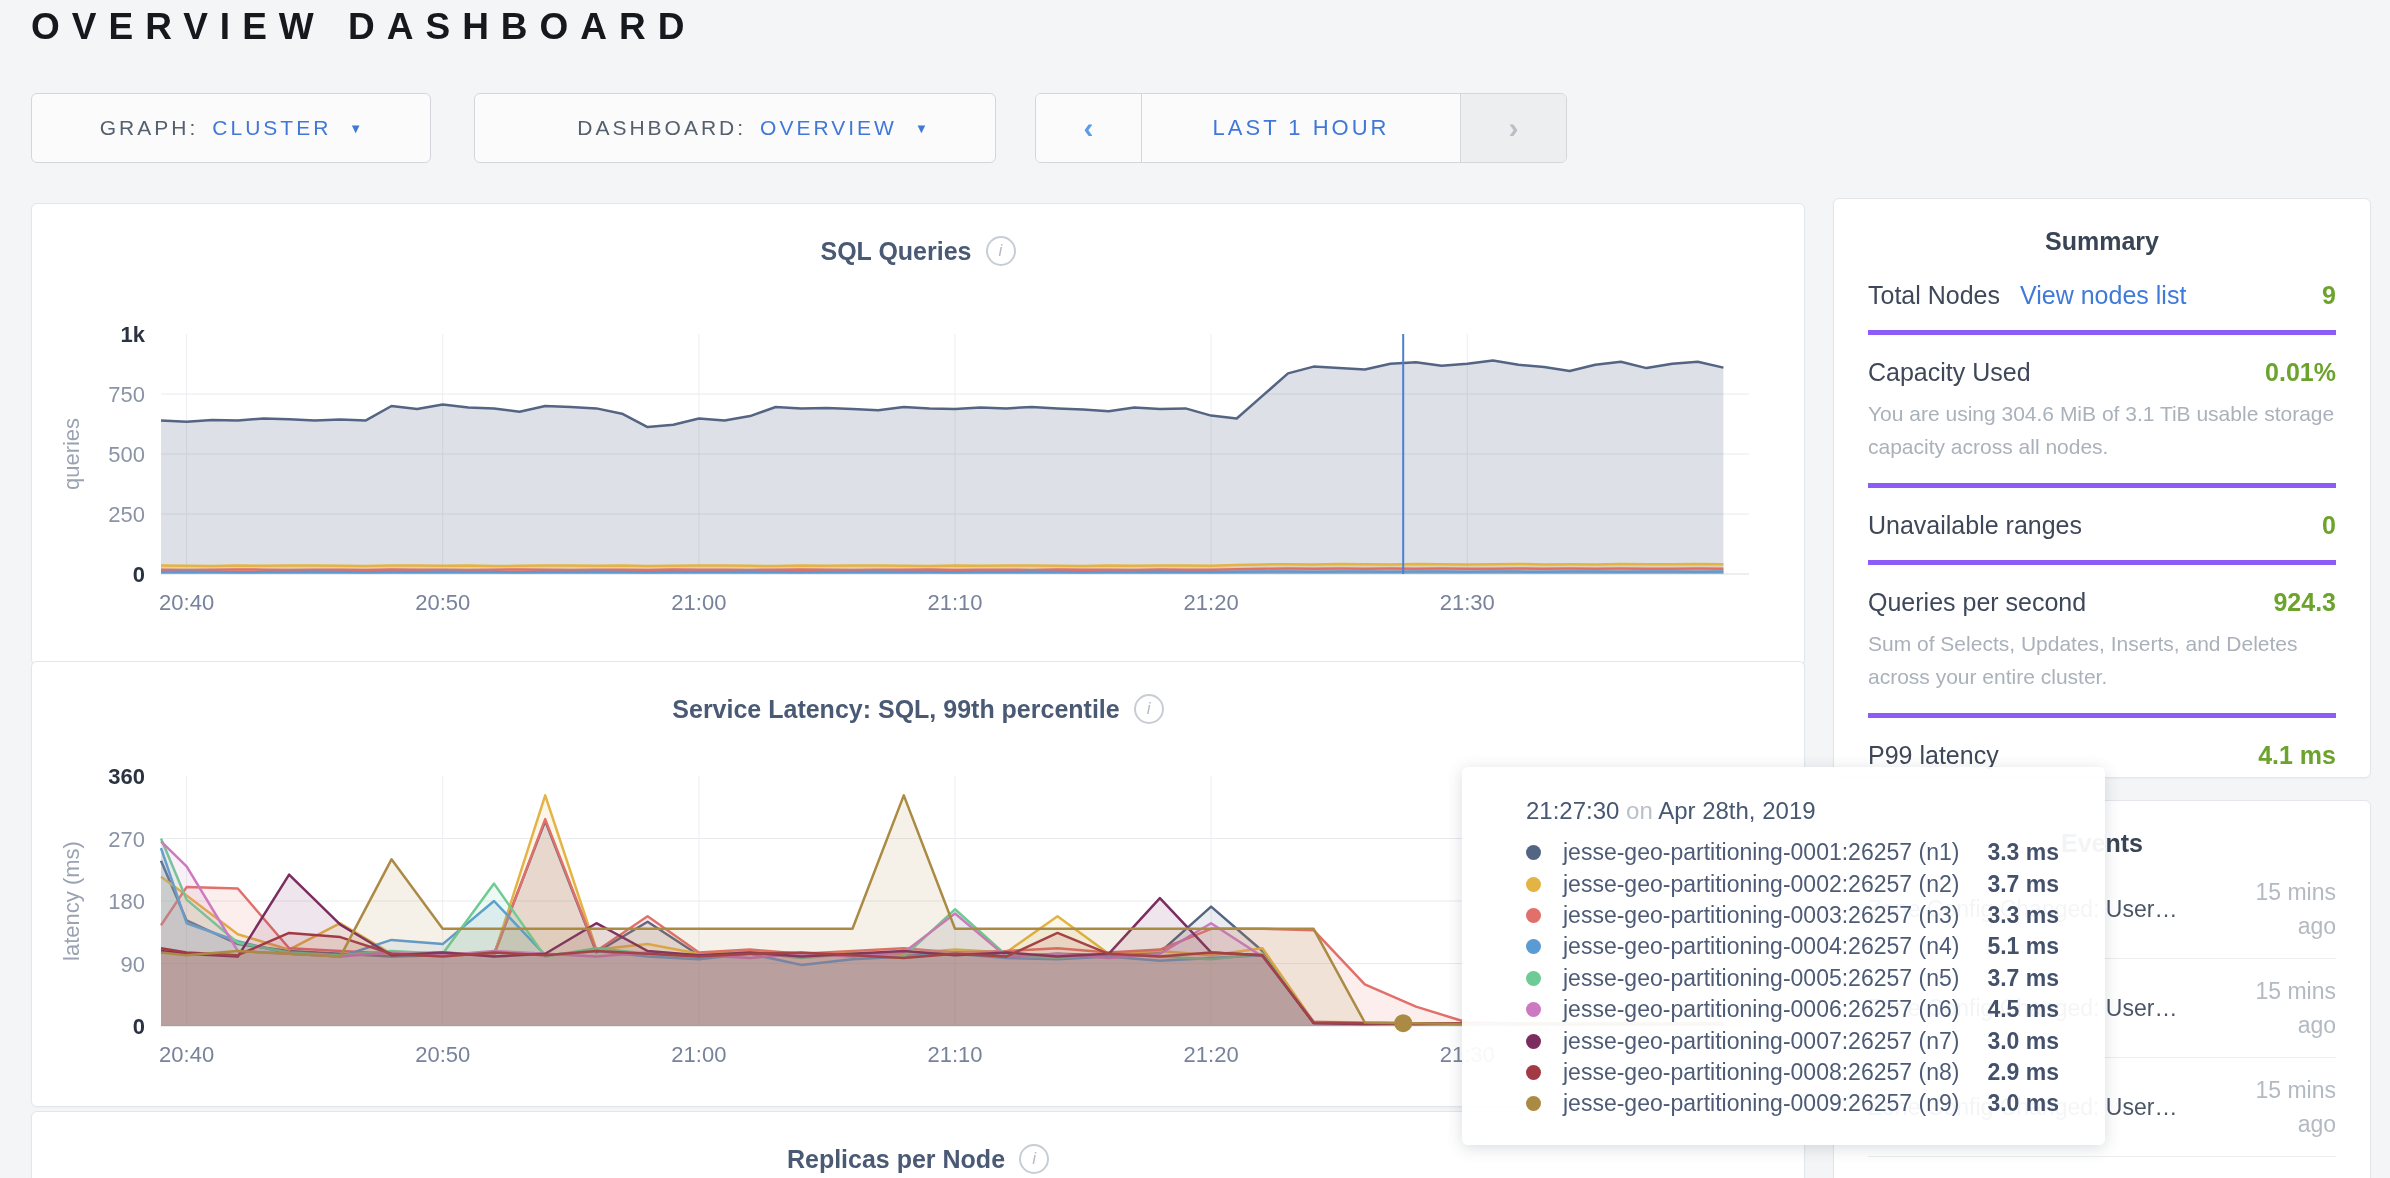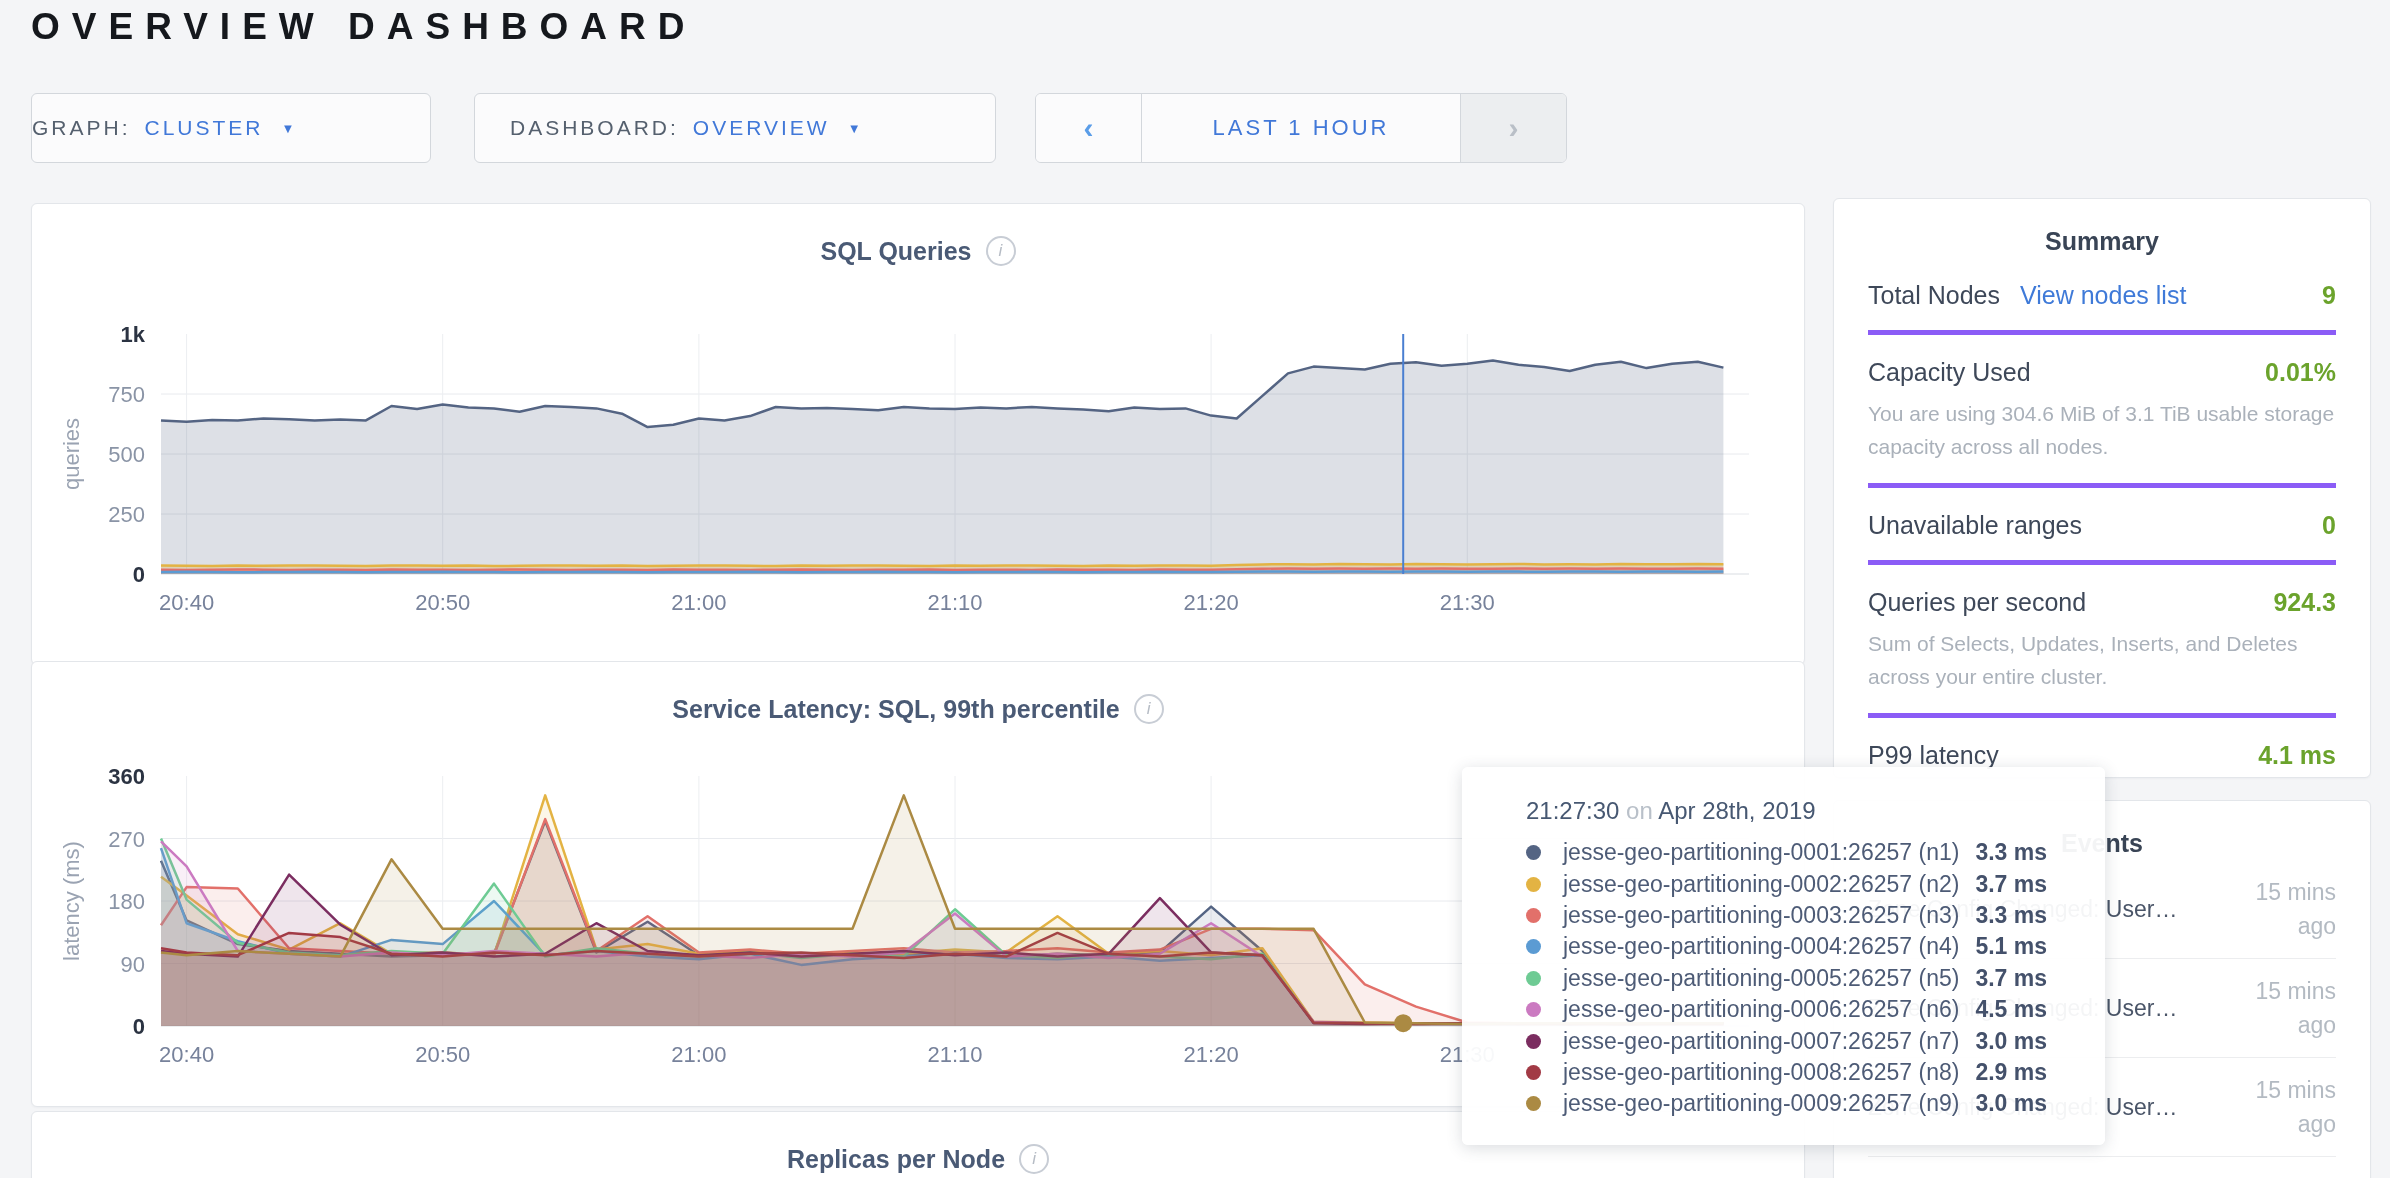--- a/index.html
+++ b/index.html
@@ -2,21 +2,21 @@
 <html><head>
 <meta charset="utf-8">
 <style>
   html,body{margin:0;padding:0;background:#f4f5f7;}
   .page{position:relative;width:2390px;height:1178px;background:#f4f5f7;overflow:hidden;
         font-family:"Liberation Sans",sans-serif;color:#3e4859;}
   .page-title{position:absolute;left:31px;top:6px;margin:0;font-size:37px;font-weight:bold;
               letter-spacing:12px;color:#15181d;}
   
   .ctrl{position:absolute;top:93px;height:70px;background:#fbfbfc;border:1px solid #d3d7dc;
-        border-radius:6px;display:flex;align-items:center;
+        border-radius:6px;display:flex;align-items:center;justify-content:center;
         font-size:21px;letter-spacing:3px;color:#55606e;cursor:pointer;box-sizing:border-box;}
   .dd-value{color:#4178d8;margin-left:14px;}
   .dd-caret{color:#4178d8;font-size:13px;margin-left:18px;letter-spacing:0;}
   .time-selector{position:absolute;top:93px;height:70px;display:flex;box-sizing:border-box;
         border:1px solid #d3d7dc;border-radius:6px;overflow:hidden;background:#fbfbfc;}
   .ts-btn{width:106px;height:100%;display:flex;align-items:center;justify-content:center;
         background:#fbfbfc;border:none;cursor:pointer;font-family:inherit;}
   .ts-btn.prev{border-right:1px solid #d3d7dc;color:#5a9de8;font-size:30px;font-weight:bold;}
   .ts-btn.next{border-left:1px solid #d3d7dc;background:#eceef0;color:#b9bfc7;font-size:30px;font-weight:bold;}
   .ts-label{flex:1;display:flex;align-items:center;justify-content:center;font-size:22px;
@@ -51,21 +51,21 @@
   .erow-time{font-size:23px;color:#b3bac2;text-align:right;width:112px;line-height:34px;}
   
   .tooltip{position:absolute;left:1462px;top:767px;width:643px;height:378px;z-index:50;
         background:rgba(255,255,255,0.94);border-radius:6px;box-sizing:border-box;
         box-shadow:0 3px 16px rgba(50,60,80,0.18);padding:30px 50px 0 64px;}
   .tt-head{font-size:24px;color:#475872;margin-bottom:12px;}
   .tt-on{color:#b9c0c9;}
   .ttrow{display:flex;align-items:center;height:31.4px;font-size:23px;color:#4d5b76;}
   .ttdot{width:15px;height:15px;border-radius:50%;margin-right:22px;flex:none;}
   .ttname{white-space:nowrap;}
-  .ttval{margin-left:16px;font-weight:bold;color:#44516b;white-space:nowrap;}
+  .ttval{margin-left:28px;font-weight:bold;color:#44516b;white-space:nowrap;}
 </style>
 </head>
 <body>
 
 <div class="page">
 
   <h1 class="page-title">OVERVIEW DASHBOARD</h1>
 
   <div class="ctrl" style="left:31px;width:400px;">
     <span>GRAPH:</span>

